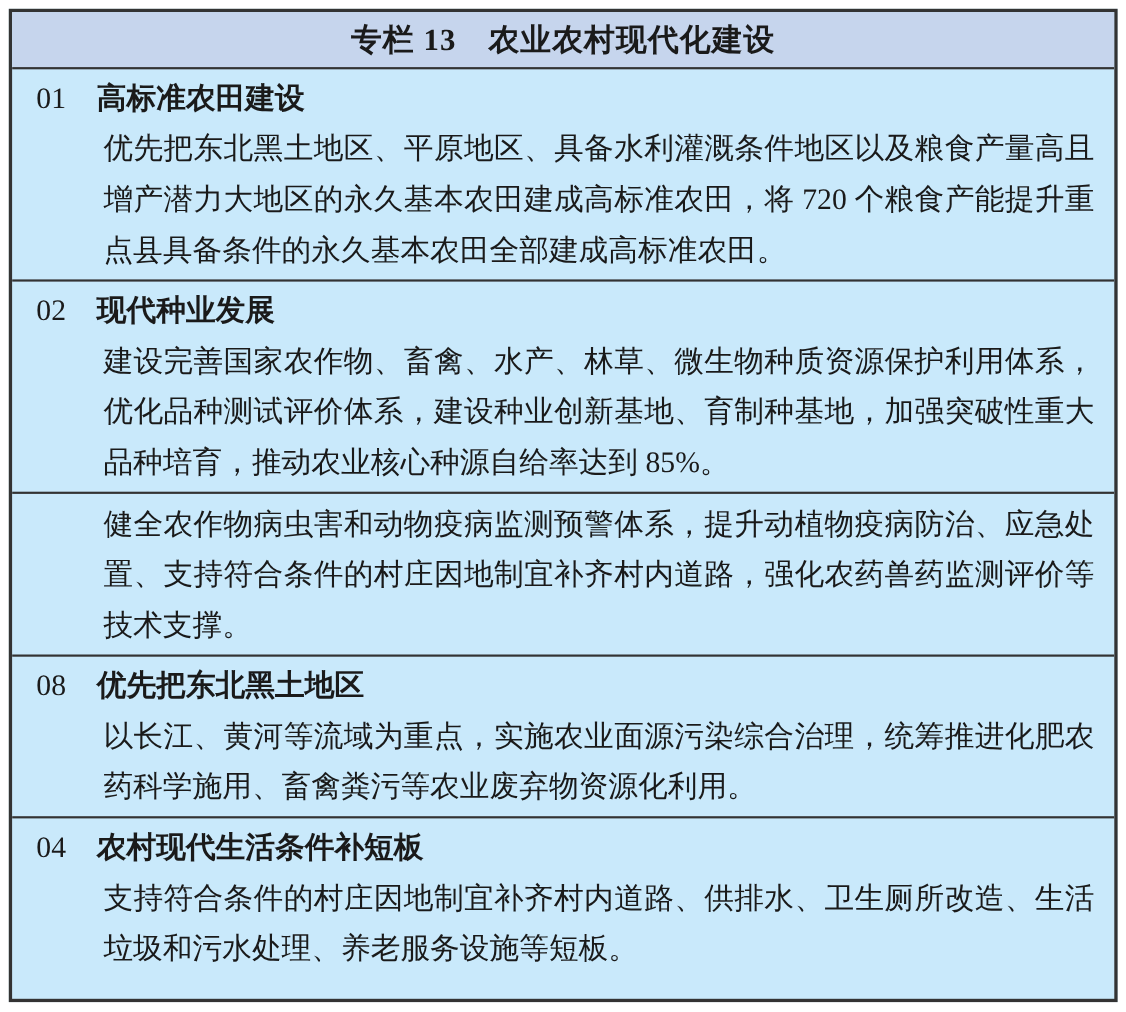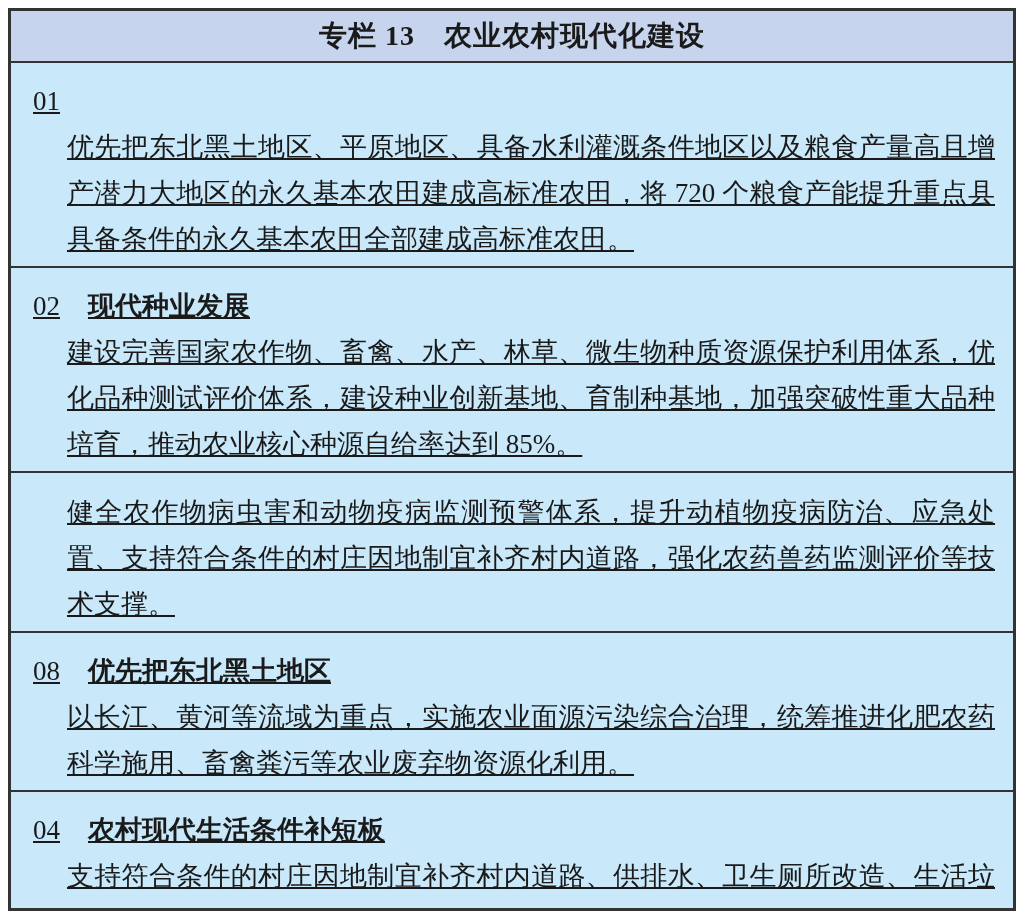--- a/index.html
+++ b/index.html
@@ -33,63 +33,63 @@
     align-items: center;
     justify-content: center;
     font-size: 28px;
     font-weight: bold;
     color: var(--text, #1a1a1a);
     letter-spacing: 1px;
   }
   .section {
     flex: 0 0 auto;
     border-bottom: 2px solid var(--border, #333333);
-    padding: 16px 0 4px 0;
+    padding: 4px 0 4px 0;
     color: var(--text, #1a1a1a);
-    text-decoration: underline;
   }
   .section:last-child {
     border-bottom: none;
   }
   .sec-head {
     display: flex;
     align-items: baseline;
     line-height: 45px;
     font-size: 27px;
   }
   .sec-num {
     flex: 0 0 auto;
     margin-left: 22px;
     width: 55px;
     font-family: "Liberation Serif", "DejaVu Serif", serif;
   }
   .sec-title {
     font-weight: bold;
   }
   .sec-body {
-    margin-left: 56px;
+    margin-left: 83px;
     margin-right: 18px;
     font-size: 27px;
     line-height: 46px;
     text-align: justify;
     text-justify: inter-ideograph;
   }
 </style>
 </head>
 <body>
 
 <div class="panel">
 
   <div class="panel-header">
     <span>专栏 13　农业农村现代化建设</span>
   </div>
 
   <div class="section">
     <div class="sec-head">
       <span class="sec-num">01</span>
+      <span class="sec-title">高标准农田建设</span>
     </div>
     <div class="sec-body">优先把东北黑土地区、平原地区、具备水利灌溉条件地区以及粮食产量高且增产潜力大地区的永久基本农田建成高标准农田，将 720 个粮食产能提升重点县具备条件的永久基本农田全部建成高标准农田。</div>
   </div>
 
   <div class="section">
     <div class="sec-head">
       <span class="sec-num">02</span>
       <span class="sec-title">现代种业发展</span>
     </div>
     <div class="sec-body">建设完善国家农作物、畜禽、水产、林草、微生物种质资源保护利用体系，优化品种测试评价体系，建设种业创新基地、育制种基地，加强突破性重大品种培育，推动农业核心种源自给率达到 85%。</div>

